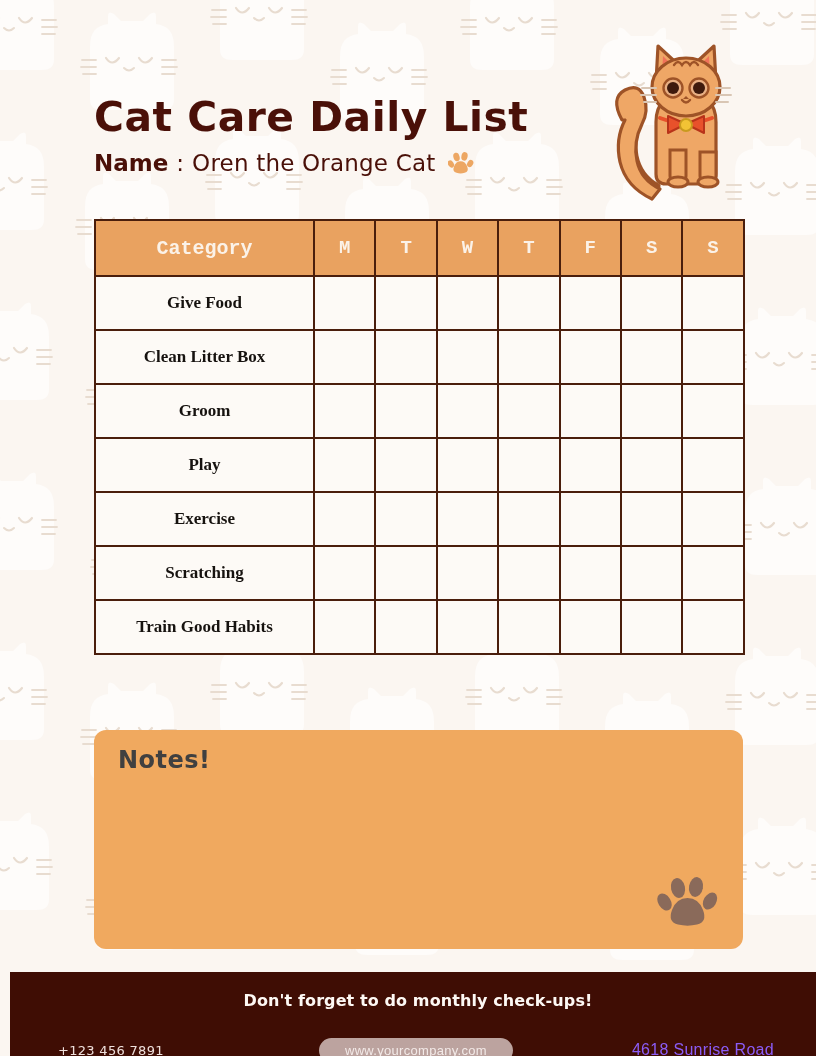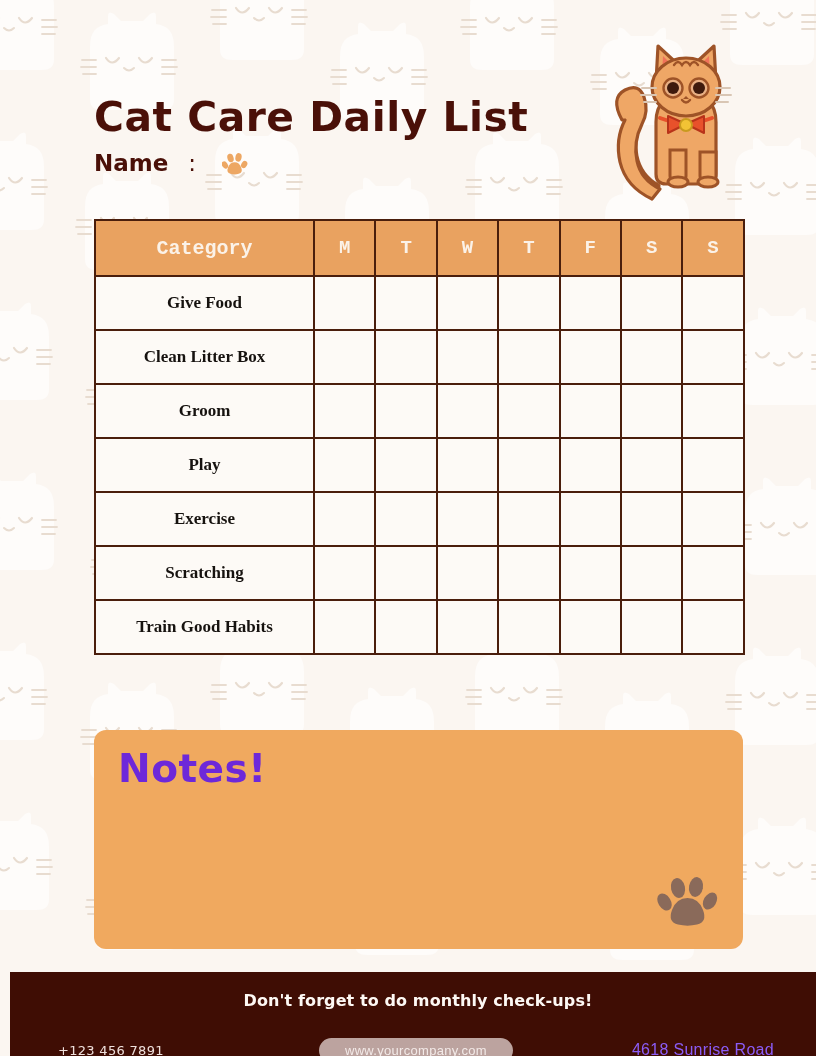--- a/index.html
+++ b/index.html
@@ -48,22 +48,22 @@
     letter-spacing: 0.5px;
     color: #4A1008;
     line-height: 1.05;
     transform: scaleX(1.02);
     transform-origin: left center;
   }
 
   .name-line {
     margin-top: 12px;
     display: flex;
-    align-items: flex-end;
-    gap: 18px;
+    align-items: center;
+    gap: 6px;
     white-space: nowrap;
   }
 
   .name-label {
     font-family: "DejaVu Sans", sans-serif;
     font-weight: bold;
     font-size: 23px;
     color: #4A1008;
   }
 
@@ -142,22 +142,22 @@
     background: #F0A95F;
     border-radius: 12px;
   }
 
   .notes-title {
     position: absolute;
     left: 24px;
     top: 16px;
     font-family: "DejaVu Sans", sans-serif;
     font-weight: bold;
-    font-size: 39px;
-    color: #6d28d9;
+    font-size: 24px;
+    color: #404040;
     letter-spacing: 0.5px;
   }
 
   .notes-paw {
     position: absolute;
     right: 24px;
     bottom: 16px;
     width: 62px;
     height: 58px;
   }
@@ -299,20 +299,21 @@
 </svg>
 
 <div id="page">
 
   <div class="header">
     <div class="title">Cat Care Daily List</div>
 
     <div class="name-line">
       <span class="name-label">Name</span>
       <span class="name-colon">:</span>
+      <span class="name-value">Oren the Orange Cat</span>
       <span class="name-paw">
         <svg width="26" height="24" viewBox="0 0 26 24" xmlns="http://www.w3.org/2000/svg">
           <ellipse cx="8.5" cy="6" rx="3.1" ry="4.3" fill="#EDA763" transform="rotate(-16 8.5 6)"></ellipse>
           <ellipse cx="16.5" cy="5.4" rx="3.1" ry="4.3" fill="#EDA763" transform="rotate(12 16.5 5.4)"></ellipse>
           <ellipse cx="2.9" cy="13" rx="2.8" ry="3.8" fill="#EDA763" transform="rotate(-34 2.9 13)"></ellipse>
           <ellipse cx="22.2" cy="12.5" rx="2.8" ry="3.8" fill="#EDA763" transform="rotate(32 22.2 12.5)"></ellipse>
           <path d="M12.6 10.2 q4.6 0 6.6 5.2 q1.9 5.1 -2.5 6.4 q-4.1 1.2 -8.2 0 q-4.4 -1.3 -2.5 -6.4 q2 -5.2 6.6 -5.2 z" fill="#EDA763"></path>
         </svg>
       </span>
     </div>

